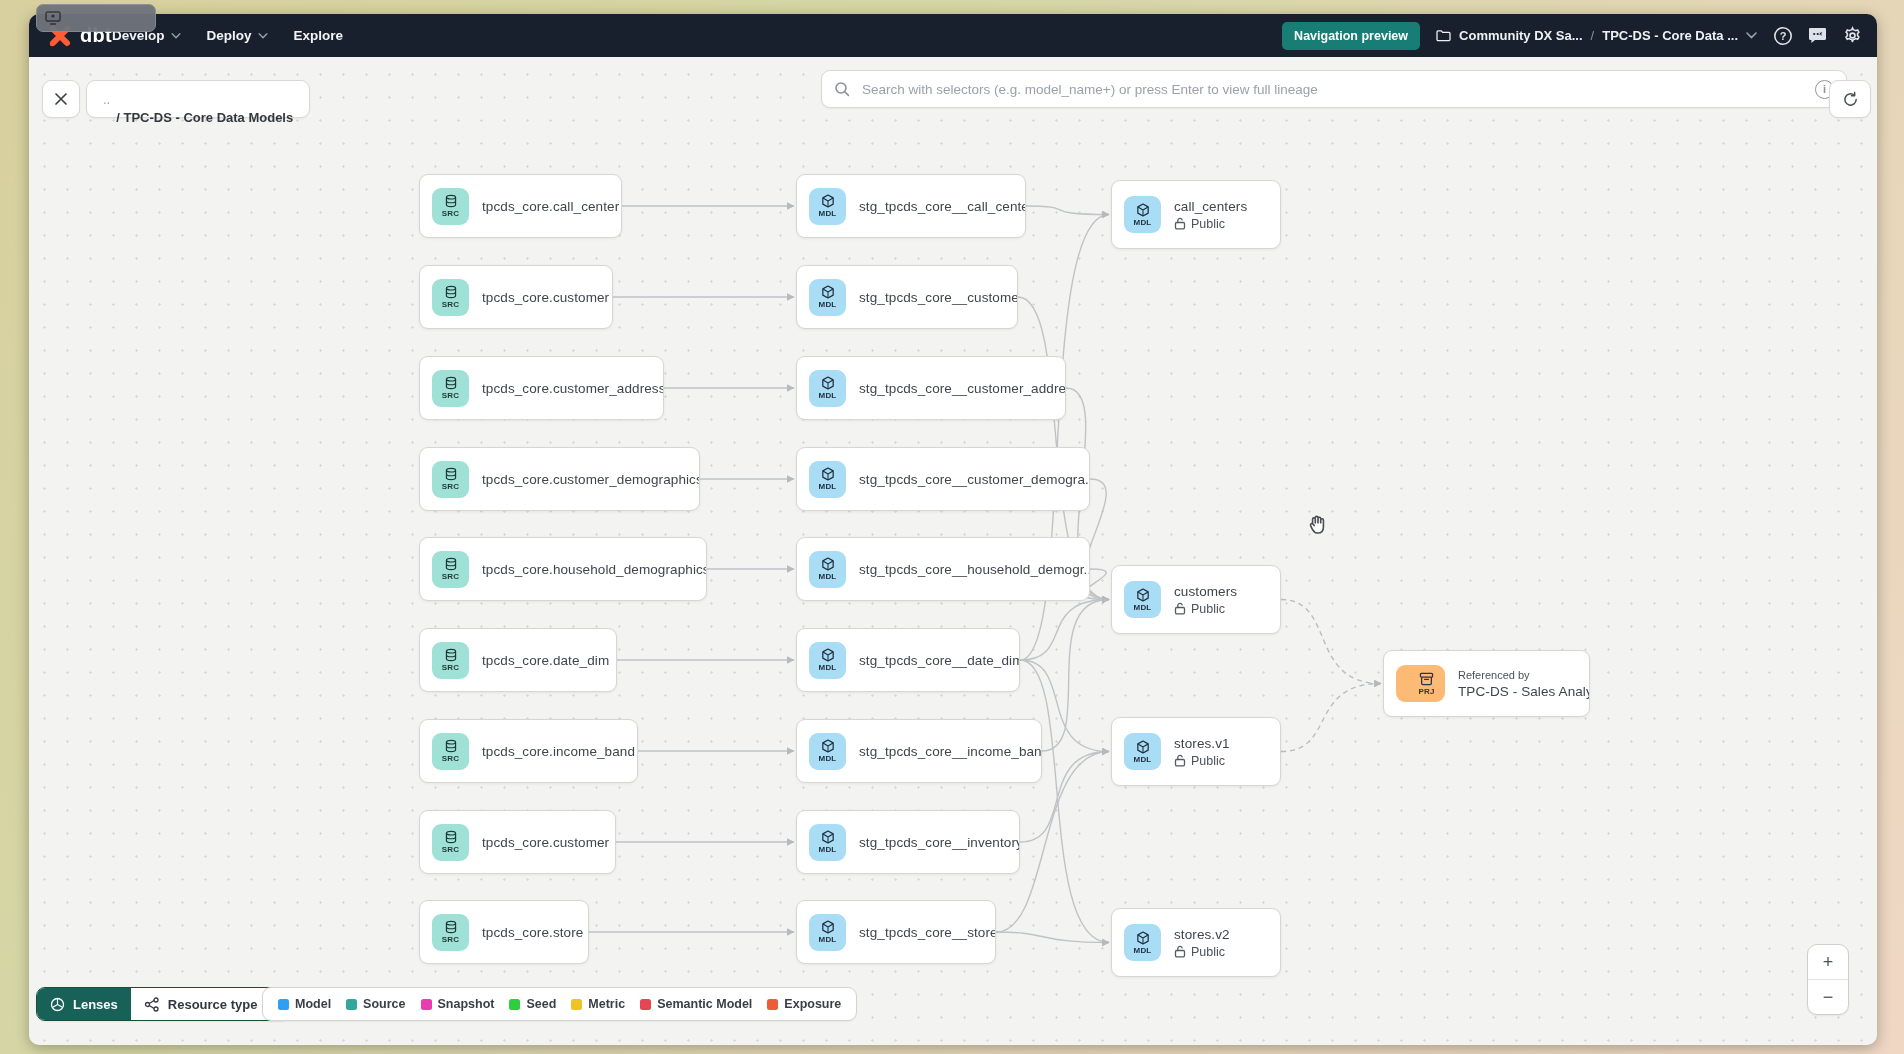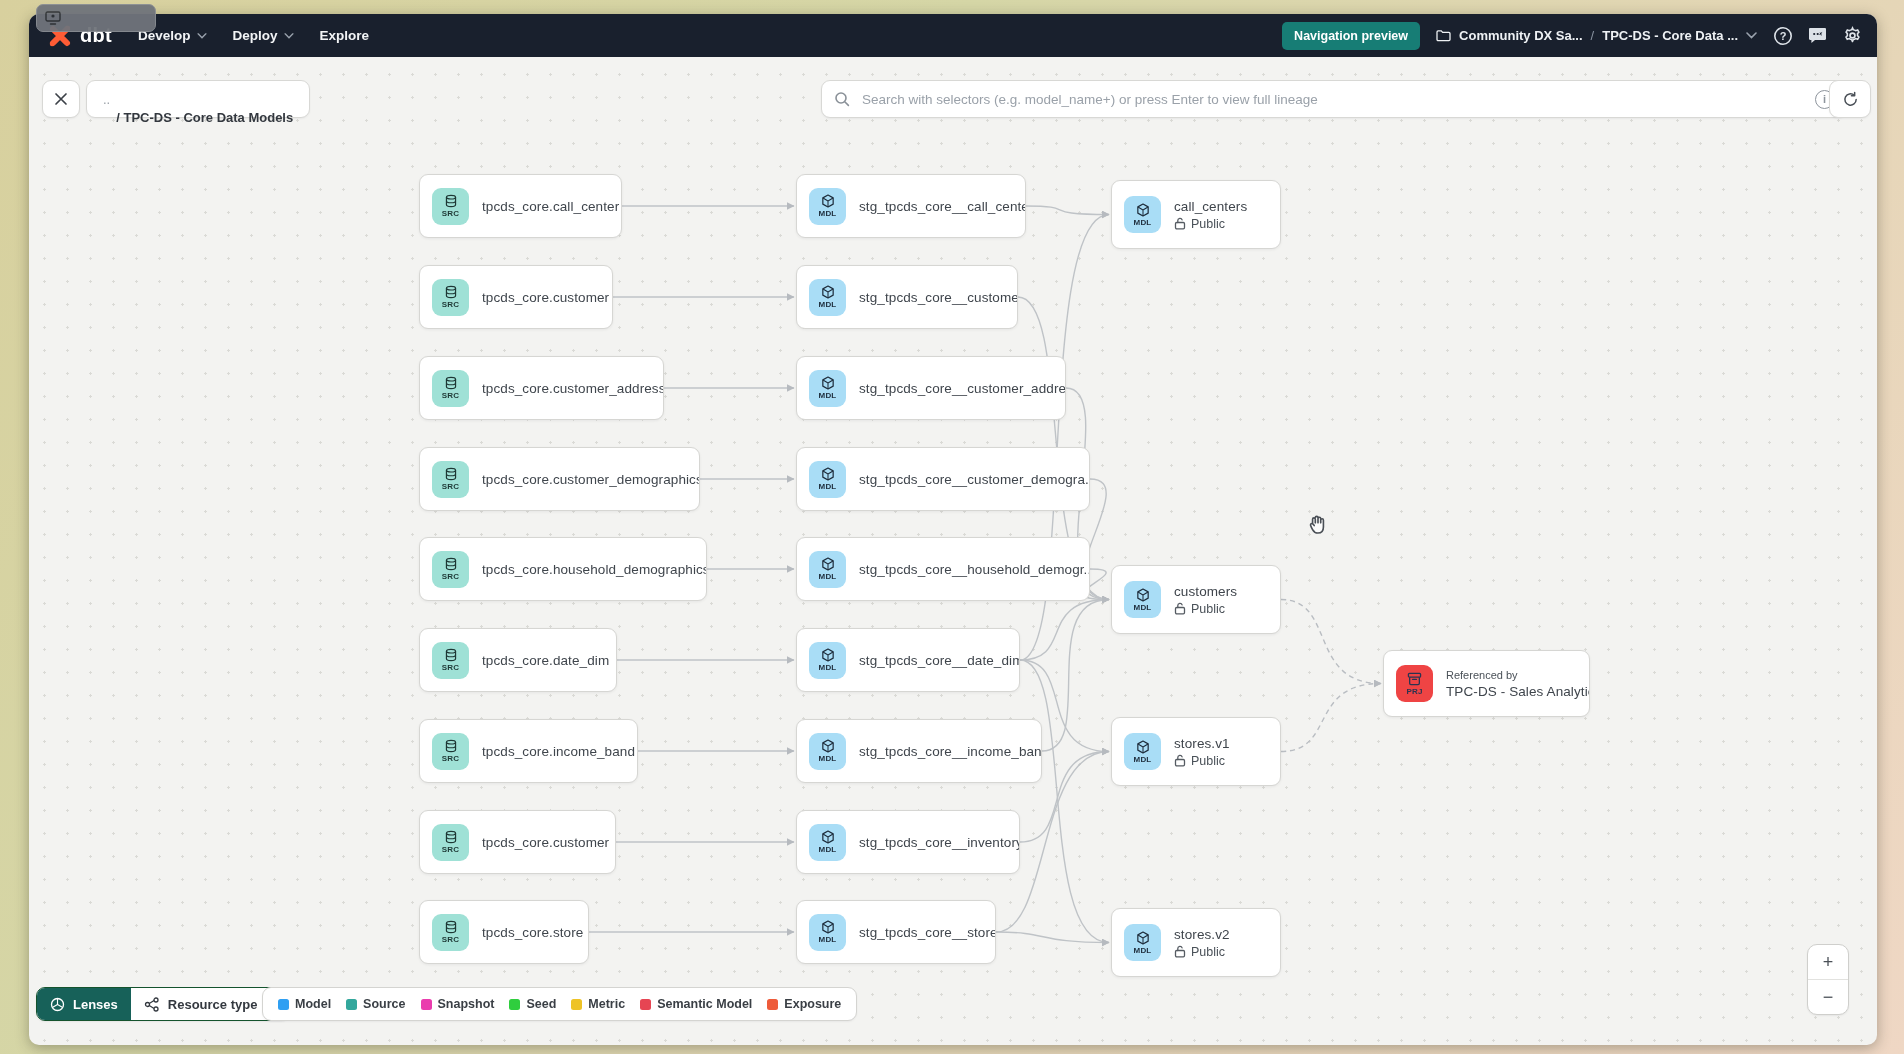--- a/index.html
+++ b/index.html
@@ -13,21 +13,21 @@
   #app{
     position:absolute;left:29px;top:14px;width:1848px;height:1031px;
     background:#f3f3f1;border-radius:10px;overflow:hidden;
     box-shadow:0 3px 14px rgba(40,40,30,.35);
   }
   
   .nav{
     height:43px;background:#19202d;display:flex;align-items:center;
     padding:0 14px 0 18px;color:#eef1f4;
   }
-  .logo{display:flex;align-items:center;gap:7px;margin-right:26px;}
+  .logo{display:flex;align-items:center;gap:7px;}
   .logo-word{font-size:20px;font-weight:700;color:#fff;letter-spacing:.3px;}
   .nav-menus{display:flex;align-items:center;gap:26px;}
   .nav-menu{display:flex;align-items:center;gap:6px;font-size:13.5px;font-weight:700;color:#f2f4f6;cursor:pointer;}
   .nav-right{margin-left:auto;display:flex;align-items:center;gap:16px;}
   .preview-btn{
     background:#177d75;color:#fff;font-size:12.5px;font-weight:700;
     padding:7px 12px;border-radius:5px;border:none;cursor:pointer;white-space:nowrap;
   }
   .nav-crumb{display:flex;align-items:center;gap:8px;font-size:13px;font-weight:700;color:#eef1f4;white-space:nowrap;}
   .nav-crumb .sep{color:#8a93a1;font-weight:400;}
@@ -37,21 +37,21 @@
   .toolbar-btn{
     position:absolute;background:#fff;border:1px solid #d8d8d5;border-radius:9px;
     display:flex;align-items:center;justify-content:center;color:#3c4148;
     box-shadow:0 1px 2px rgba(16,24,40,.05);cursor:pointer;
   }
   #close-btn{left:13px;top:66px;width:36px;height:36px;}
   #lineage-crumb{left:57px;top:66px;height:36px;padding:0 16px;font-size:13px;gap:6px;}
   #lineage-crumb .dots{color:#9aa1a8;}
   #lineage-crumb .path{font-weight:700;color:#33383f;margin-top:36px;}
   #search-bar{
-    position:absolute;left:792px;top:66px;width:1000px;height:36px;background:#fff;
+    position:absolute;left:792px;top:56px;width:1000px;height:36px;background:#fff;
     border:1px solid #d8d8d5;border-radius:9px;display:flex;align-items:center;
     padding:0 12px;gap:10px;box-shadow:0 1px 2px rgba(16,24,40,.05);
   }
   #search-input{
     flex:1;border:none;outline:none;font-size:13.5px;color:#3c4148;background:transparent;
     font-family:"Liberation Sans",sans-serif;
   }
   #search-input::placeholder{color:#9aa1a9;}
   .info-circle{
     width:17px;height:17px;border-radius:50%;border:1.4px solid #8d949c;color:#8d949c;
@@ -74,21 +74,21 @@
     box-shadow:0 1px 3px rgba(16,24,40,.06);box-sizing:border-box;white-space:nowrap;overflow:hidden;
   }
   .badge{
     width:37px;height:37px;border-radius:9px;flex:0 0 auto;
     display:flex;flex-direction:column;align-items:center;justify-content:center;gap:1px;
   }
   .badge svg{display:block;}
   .btag{font-size:8px;font-weight:700;letter-spacing:.2px;}
   .b-source{background:#9fe1d6;color:#1d3734;}
   .b-model{background:#a9ddf6;color:#1e2d3c;}
-  .b-project{background:#ef4444;color:#2c3350;}
+  .b-project{background:#fdba74;color:#2c3350;padding-left:12px;}
   .nlabel{font-size:13.5px;color:#3f454c;font-weight:400;letter-spacing:.1px;}
   .nlines{display:flex;flex-direction:column;gap:3px;min-width:0;}
   .naccess{display:flex;align-items:flex-start;gap:5px;font-size:12.5px;color:#4a5158;}
   .naccess svg{display:block;color:#555b62;}
   .nsub{font-size:11px;color:#4a5158;}
   
   .pillgroup{
     position:absolute;left:7px;bottom:24px;display:flex;align-items:stretch;
     border-radius:9px;overflow:hidden;border:1px solid #14532d;background:#fff;
     box-shadow:0 1px 2px rgba(16,24,40,.06);height:32px;

